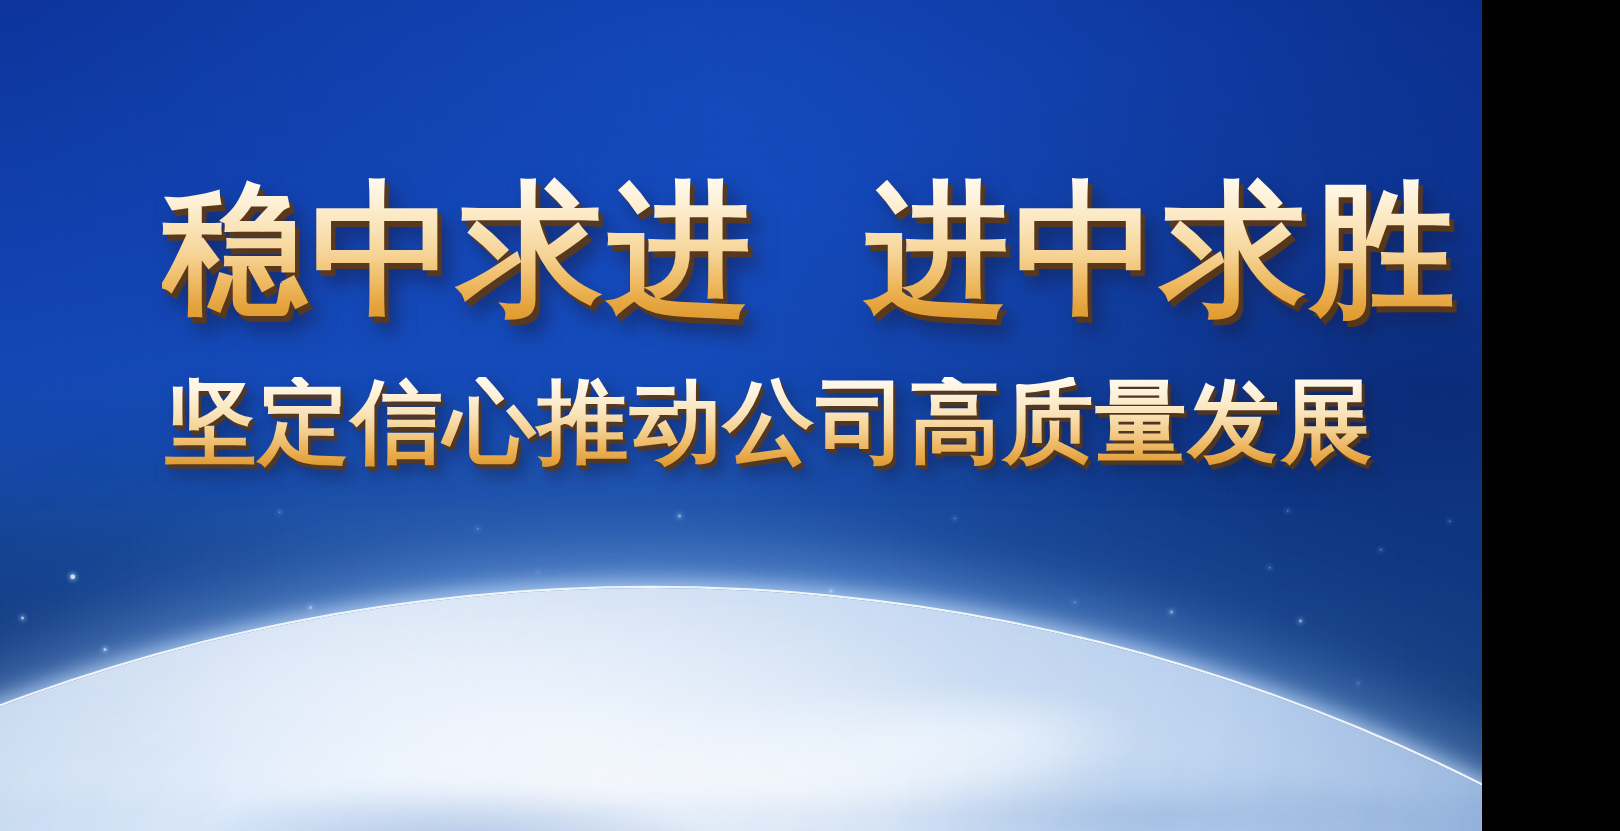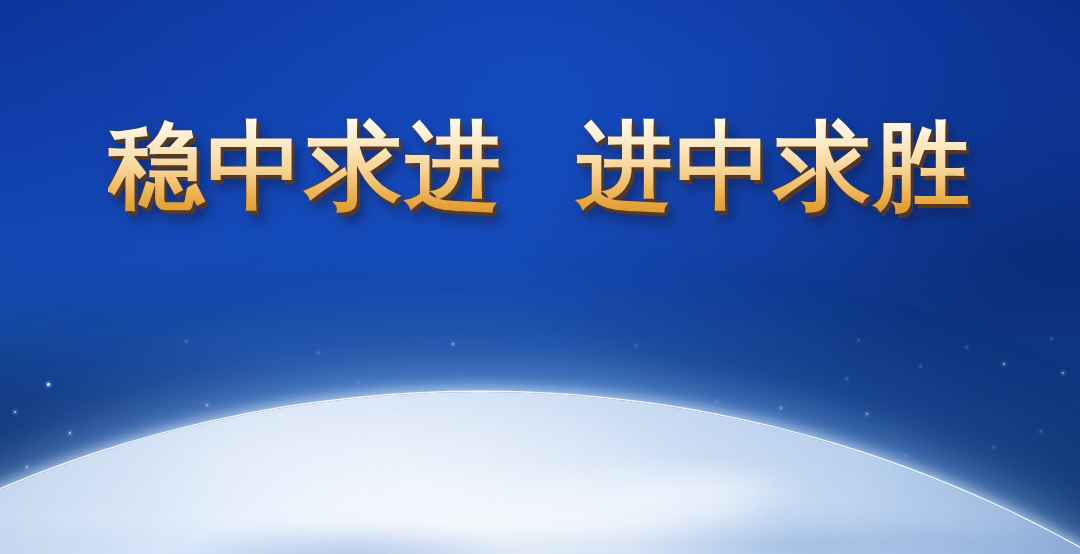--- a/index.html
+++ b/index.html
@@ -5,21 +5,21 @@
 <style>
   html, body {
     margin: 0;
     padding: 0;
     background: #000;
   }
   * { box-sizing: border-box; }
 
   #banner {
     position: relative;
-    width: 1080px;
+    width: 988px;
     height: 554px;
     overflow: hidden;
     font-family: "DejaVu Sans", "Liberation Sans", sans-serif;
     background: #14b8a6;
     user-select: none;
   }
 
   
   .sky-base {
     position: absolute;
@@ -328,15 +328,16 @@
       <div class="earth-clouds"></div>
       <div class="earth-clouds2"></div>
       <div class="earth-shade"></div>
       <div class="earth-limb-haze"></div>
       <div class="earth-rim"></div>
     </div>
   </div>
 
   <div class="copy">
     <div class="headline">稳中求进  进中求胜</div>
+    <div class="subhead">坚定信心推动公司高质量发展</div>
   </div>
 
 </div>
 
 </body></html>

